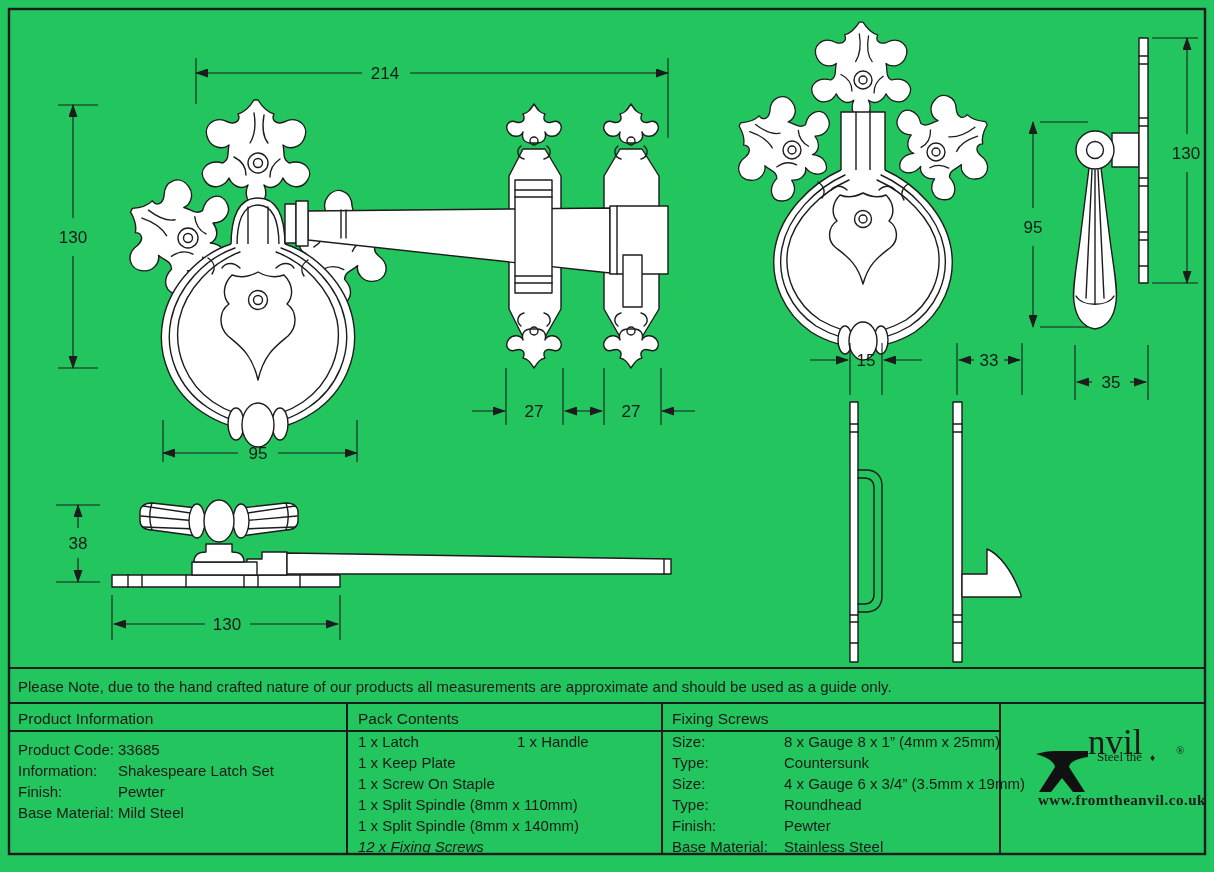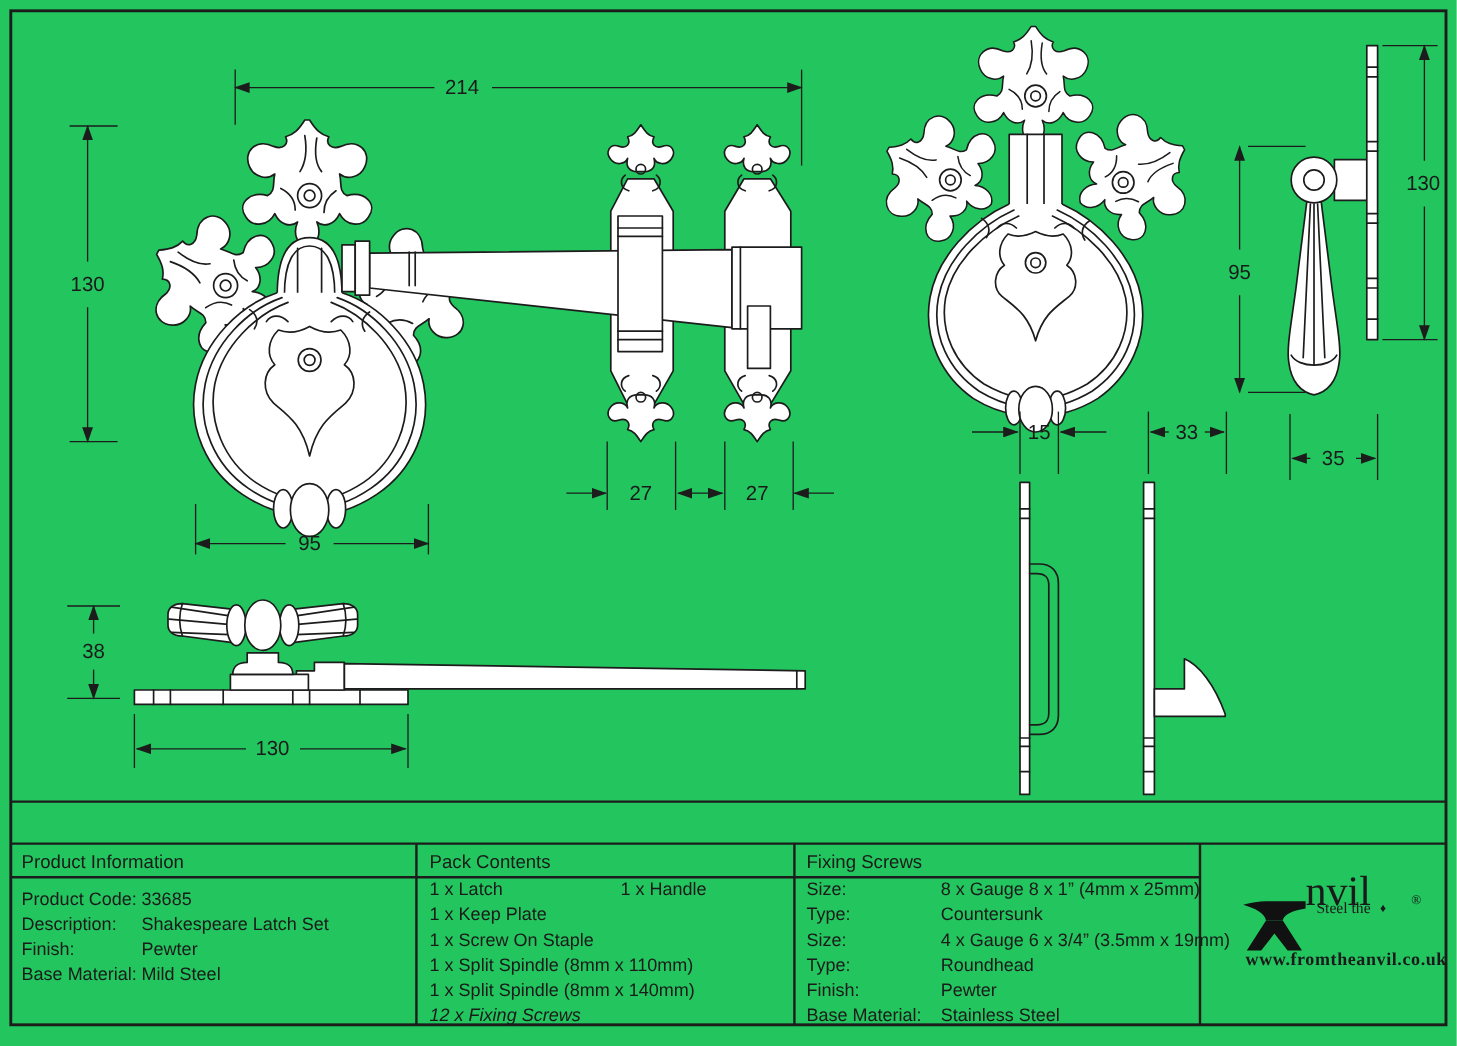--- a/index.html
+++ b/index.html
@@ -285,26 +285,27 @@
     <rect class="frame" x="9" y="9" width="1196" height="845"></rect>
     <line class="grid" x1="9" y1="668" x2="1205" y2="668"></line>
     <line class="grid" x1="9" y1="703" x2="1205" y2="703"></line>
     <line class="grid" x1="9" y1="731" x2="1000" y2="731"></line>
     <line class="grid" x1="347" y1="703" x2="347" y2="854"></line>
     <line class="grid" x1="662" y1="703" x2="662" y2="854"></line>
     <line class="grid" x1="1000" y1="703" x2="1000" y2="854"></line>
   </g>
 </svg>
 
+<div class="note">Please Note, due to the hand crafted nature of our products all measurements are approximate and should be used as a guide only.</div>
 
 <div>
   <div class="txt hdr" style="left:18px;top:710px;">Product Information</div>
   <div class="txt" style="left:18px;top:741px;">Product Code:</div>
   <div class="txt" style="left:118px;top:741px;">33685</div>
-  <div class="txt" style="left:18px;top:762px;">Description:</div>
+  <div class="txt" style="left:18px;top:762px;">Information:</div>
   <div class="txt" style="left:118px;top:762px;">Shakespeare Latch Set</div>
   <div class="txt" style="left:18px;top:783px;">Finish:</div>
   <div class="txt" style="left:118px;top:783px;">Pewter</div>
   <div class="txt" style="left:18px;top:804px;">Base Material:</div>
   <div class="txt" style="left:118px;top:804px;">Mild Steel</div>
 </div>
 
 <div>
   <div class="txt hdr" style="left:358px;top:710px;">Pack Contents</div>
   <div class="txt" style="left:358px;top:733px;">1 x Latch</div>

